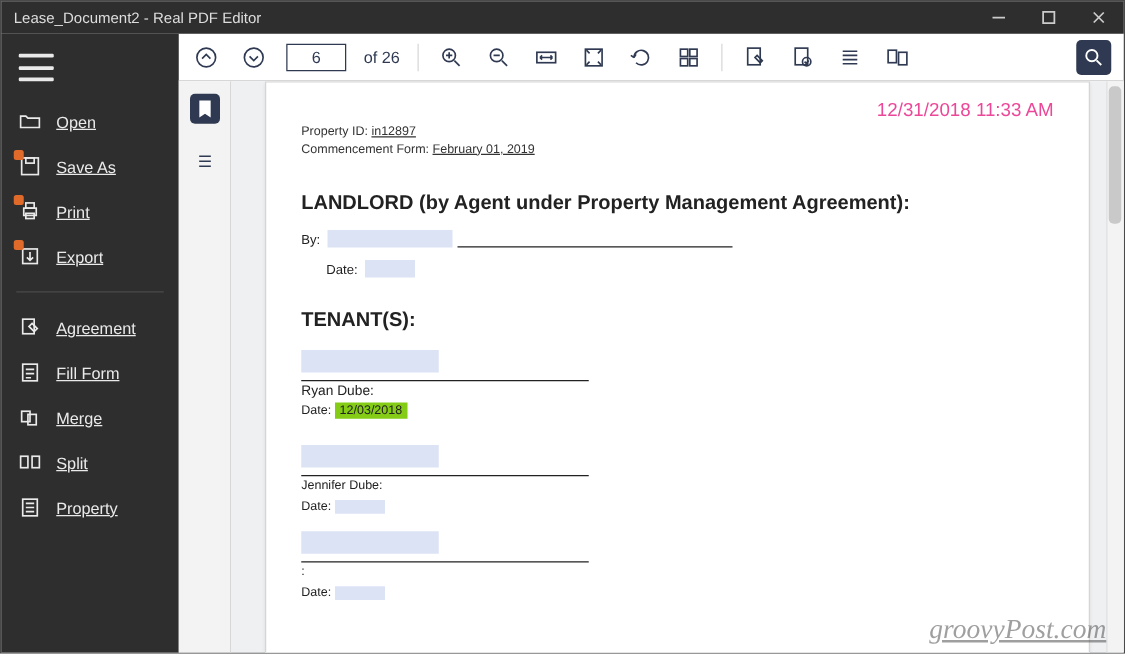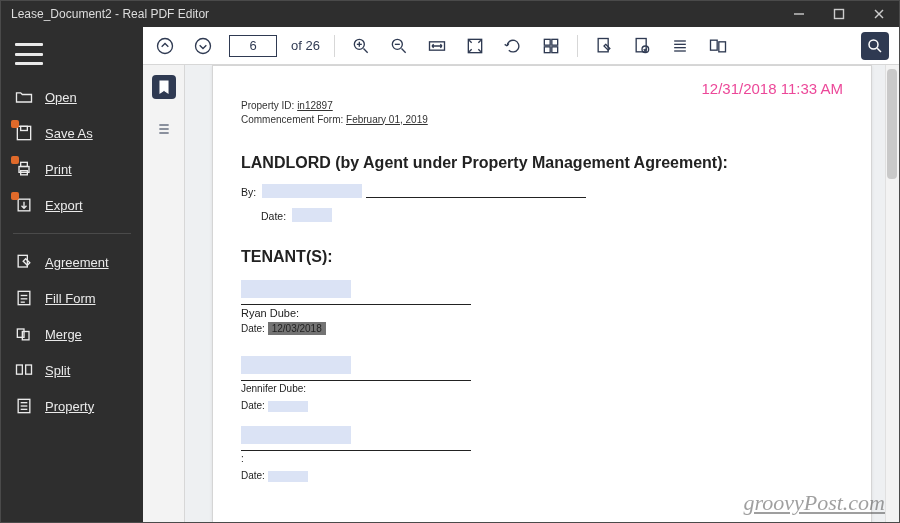--- a/index.html
+++ b/index.html
@@ -46,21 +46,21 @@
   .page .meta { text-align: left; font-size: 10px; color: #333; line-height: 1.35; margin-top: 2px; }
   .page .meta .u { text-decoration: underline; }
   .section-title { font-weight: bold; font-size: 16px; margin-top: 28px; }
   .row { display: flex; align-items: flex-end; margin-top: 12px; font-size: 10.5px; }
   .lbl { margin-right: 6px; }
   .fill { background: #dbe3f5; height: 14px; display: inline-block; }
   .line { flex: 1; border-bottom: 1px solid #222; height: 14px; margin-left: 4px; max-width: 220px;}
   .small { font-size: 10px; margin-left: 20px; margin-top: 4px; }
   .sigblock .sigfill { width: 110px; height: 18px; background: #dbe3f5; }
   .sigline { width: 230px; border-bottom: 1px solid #222; margin-top: 6px; }
-  .datebox { background: #737373; padding: 1px 4px; font-size: 10px; }
+  .datebox { background: #84cc16; padding: 1px 4px; font-size: 10px; }
   .watermark { position: absolute; right: 14px; bottom: 6px; font-family: Georgia, 'Times New Roman', serif; font-style: italic; font-size: 22px; color: rgba(80,80,80,.55); pointer-events: none; text-decoration: underline; }
 </style>
 </head>
 <body>
 
 <div class="window">
 
   <div class="titlebar">
     <div class="title">Lease_Document2 - Real PDF Editor</div>
     <div class="winbtn">

